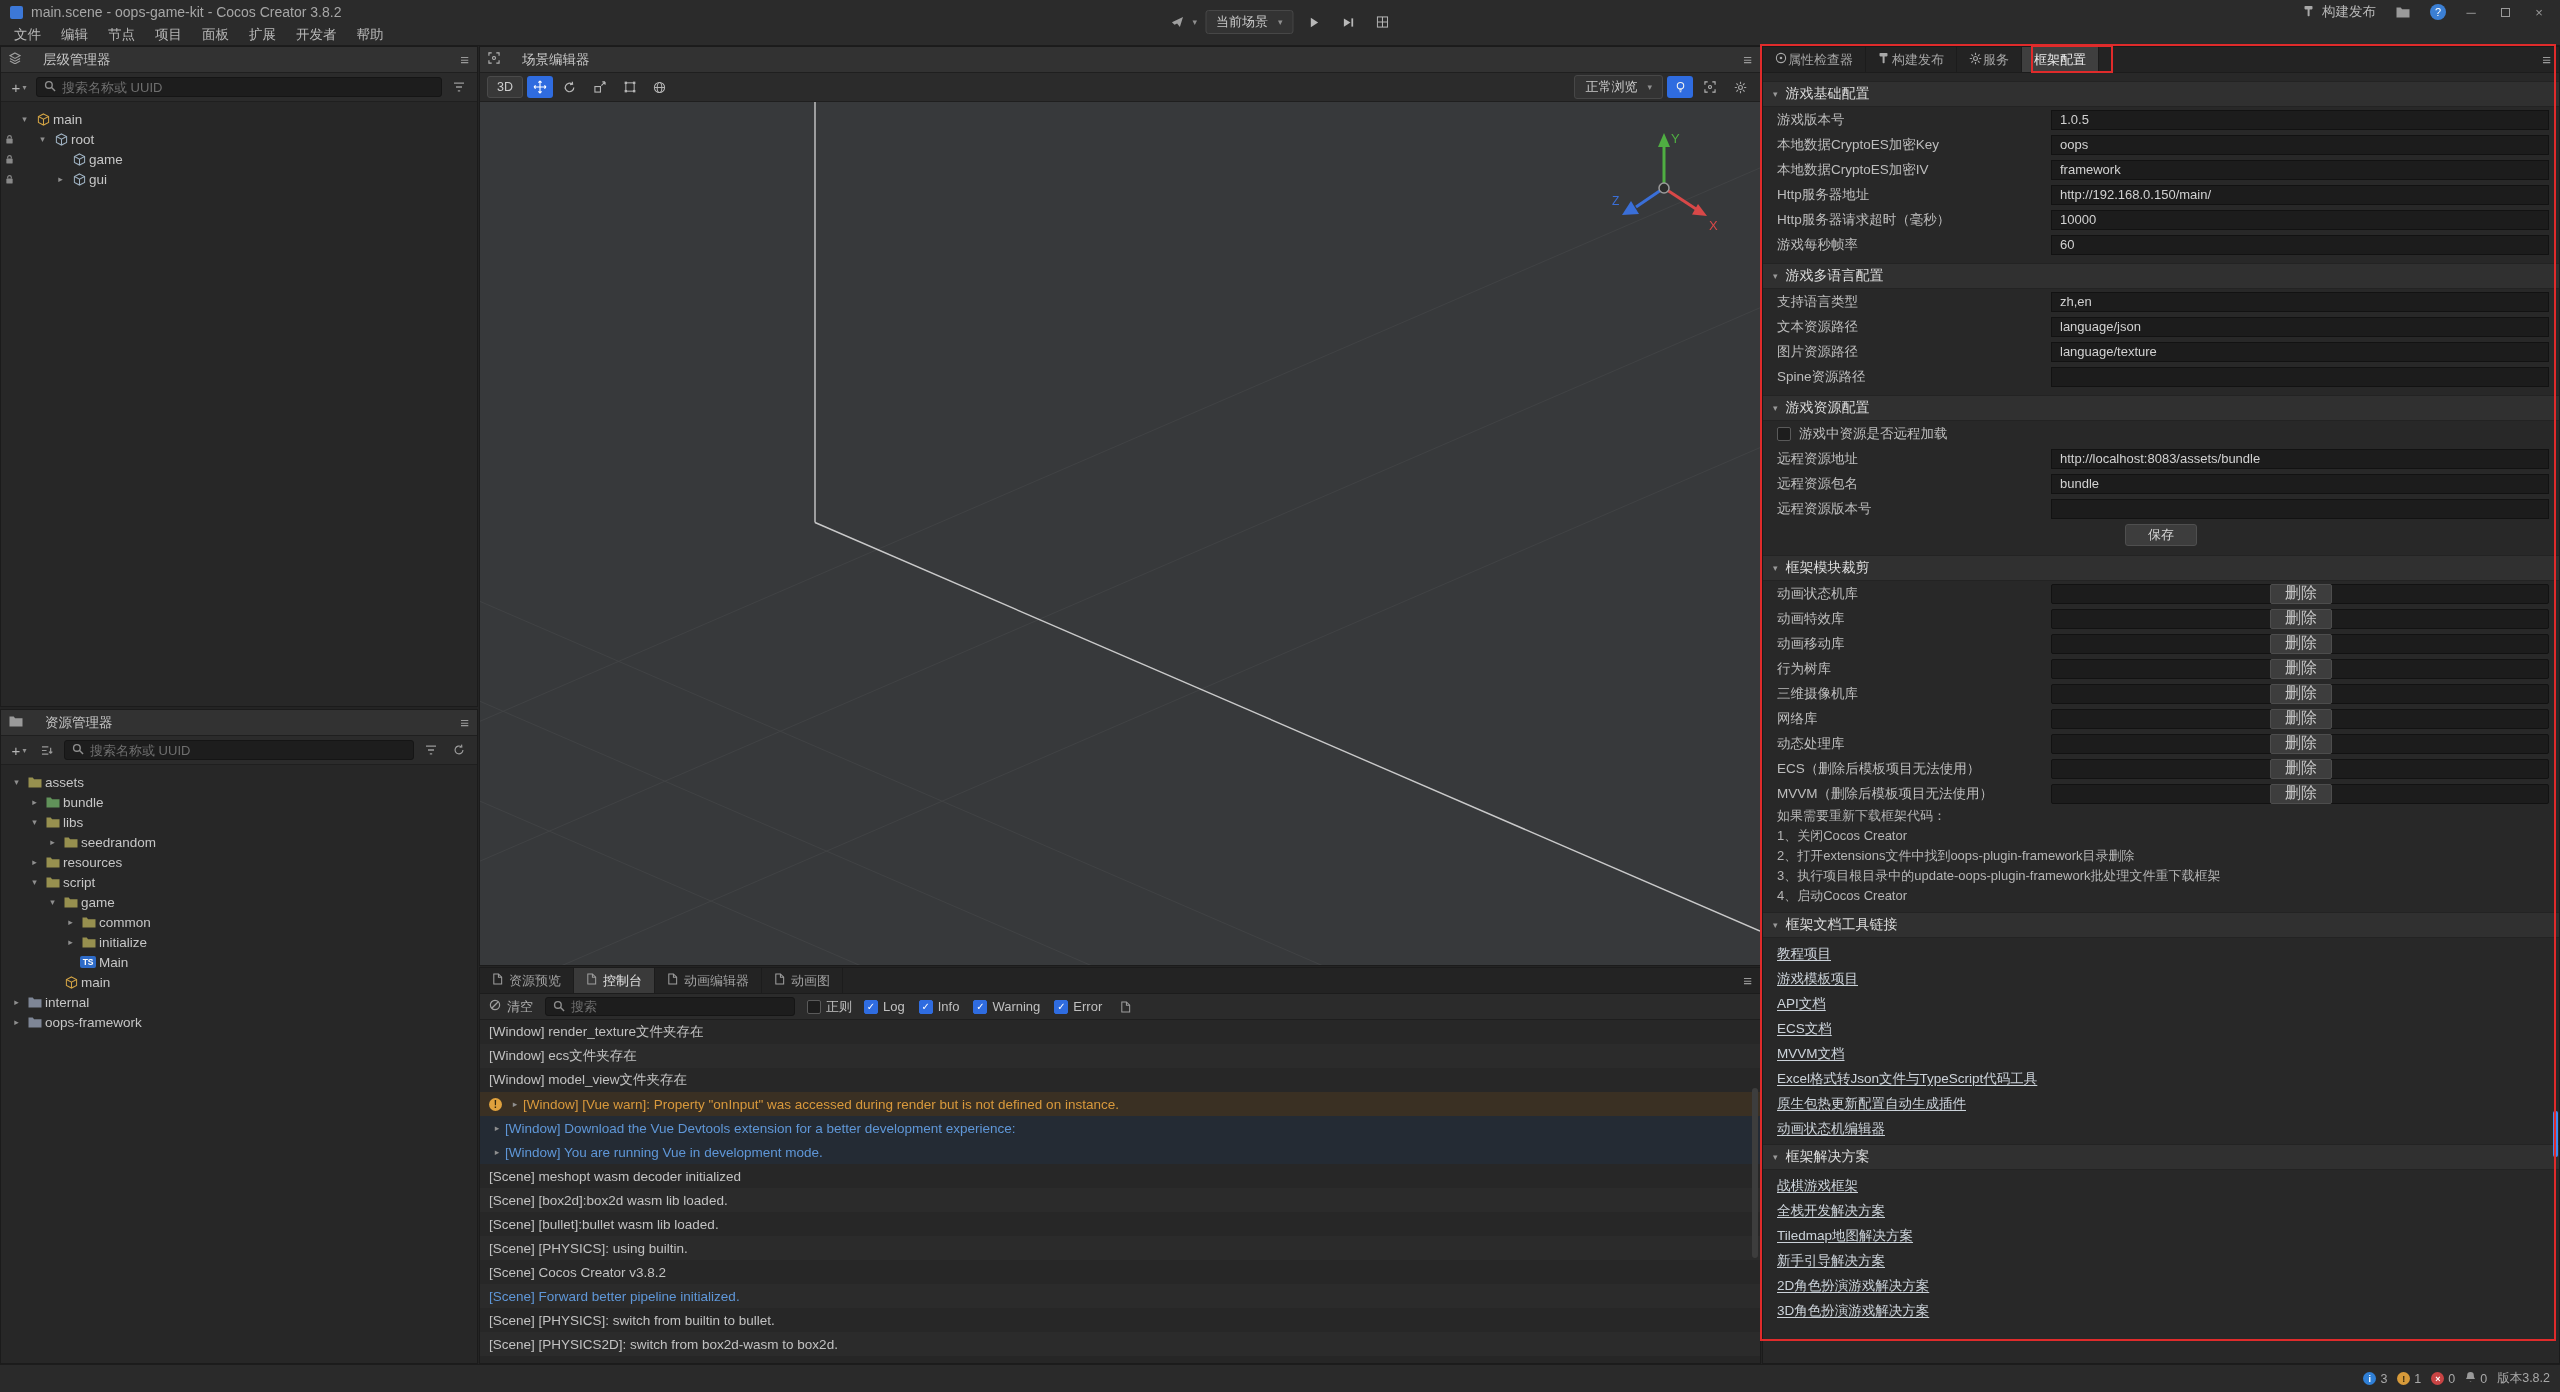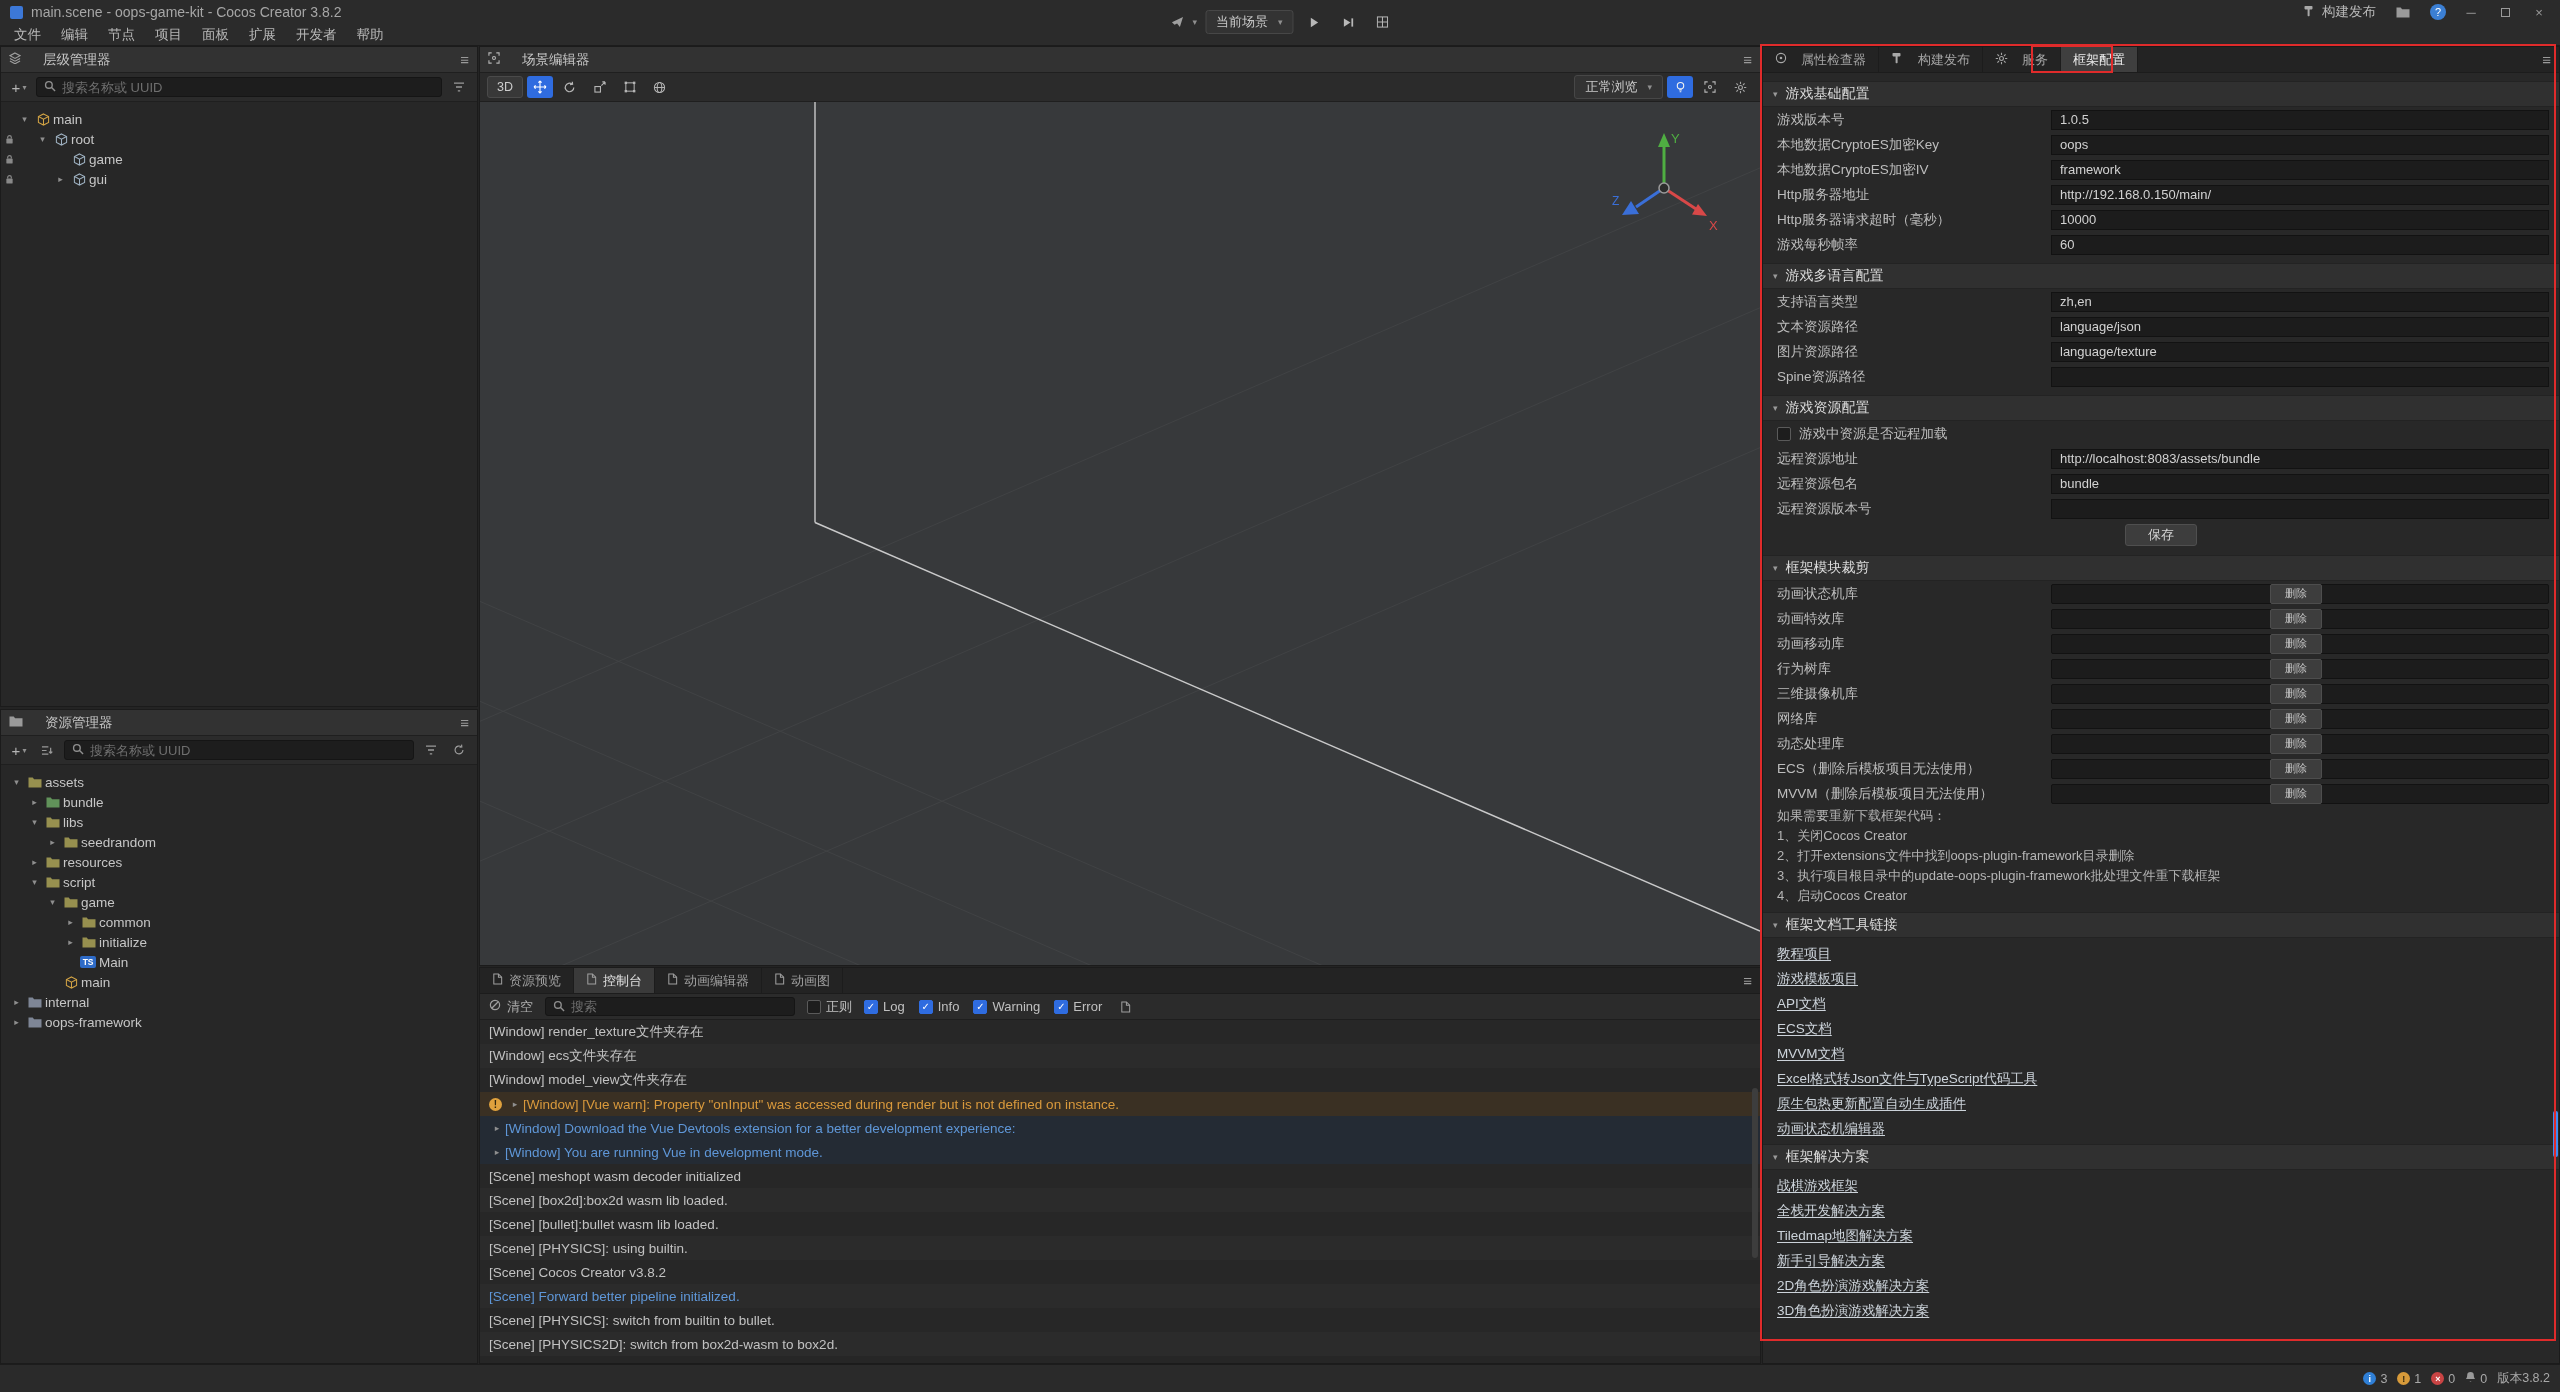--- a/index.html
+++ b/index.html
@@ -76,32 +76,32 @@
 .log-row:nth-child(even){background:#2b2b2b}
 .log-row.warn{background:#3a3023;color:#d9993c}
 .log-row.info{background:#242b34;color:#5f97d8}
 .log-row.info-plain{color:#5f97d8}
 .larrow{width:16px;color:#8f8f8f;font-size:9px;flex:none;text-align:center}
 .lwarn{width:13px;height:13px;border-radius:50%;background:#dfa13d;color:#33280e;font-size:10px;font-weight:bold;display:flex;align-items:center;justify-content:center;margin-right:5px;flex:none}
 #con-scroll{position:absolute;right:2px;top:120px;width:6px;height:170px;background:#3d3d3d;border-radius:3px}
 
 .itabs-wrap{height:26px;background:#232323;border-bottom:1px solid #1c1c1c;display:flex;align-items:stretch;padding-right:8px}
 #inspector-tabs{display:flex;align-items:stretch}
-.itab{display:flex;align-items:center;gap:14px;padding:0 12px;font-size:13px;color:#a5a5a5;border-right:1px solid #1c1c1c}
+.itab{display:flex;align-items:center;gap:1px;padding:0 12px;font-size:13px;color:#a5a5a5;border-right:1px solid #1c1c1c}
 .itab.active{background:#3f3f3f;color:#ececec}
 .itabs-wrap .hamburger{align-self:center}
 #insp-content{position:absolute;top:26px;left:0;right:0;bottom:0;overflow:hidden;padding-top:8px;background:#282828}
 .sec-h{height:26px;margin-top:6px;display:flex;align-items:center;gap:8px;padding:0 10px;font-size:14px;color:#dcdcdc;background:#303030;border-top:1px solid #232323;border-bottom:1px solid #232323}
 .sec-h:first-child{margin-top:0}
 .sarrow{font-size:9px;color:#9a9a9a}
 .prow{height:25px;display:flex;align-items:center;padding:0 10px 0 14px;gap:8px}
 .plabel{width:266px;flex:none;font-size:13.5px;color:#bdbdbd;white-space:nowrap;overflow:hidden}
 .pfield{flex:1;height:20px;background:#1c1c1c;border:1px solid #121212;border-radius:0;display:flex;align-items:center;padding:0 8px;font-size:13px;color:#d2d2d2;white-space:nowrap;overflow:hidden}
 .modfield{flex:1;height:20px;background:#1c1c1c;border:1px solid #121212;border-radius:2px;position:relative}
-.del-btn{position:absolute;left:218px;top:-1px;height:20px;padding:0 14px;background:#3d3d3d;border:1px solid #4d4d4d;border-radius:2px;color:#c6c6c6;font-size:11px;display:flex;align-items:center}
+.del-btn{position:absolute;left:218px;top:-1px;height:20px;padding:0 14px;background:#3d3d3d;border:1px solid #4d4d4d;border-radius:2px;color:#c6c6c6;font-size:16px;display:flex;align-items:center}
 .save-row{height:28px;display:flex;align-items:center;justify-content:center}
 .save-btn{height:22px;padding:0 22px;background:#3d3d3d;border:1px solid #4f4f4f;border-radius:3px;color:#d5d5d5;font-size:13px;display:flex;align-items:center}
 .note{height:20px;line-height:20px;padding-left:14px;font-size:13px;color:#b5b5b5;white-space:nowrap;overflow:hidden}
 .link-row{height:25px;display:flex;align-items:flex-end;padding-left:14px}
 .link-row a{color:#ccd3da;font-size:13.5px;text-decoration:underline;text-underline-offset:2px}
 #insp-scroll{position:absolute;right:1px;top:1064px;width:5px;height:46px;background:#3f8cf0;border-radius:2px;z-index:6}
 
 .statusbar{position:absolute;left:0;right:0;bottom:0;height:28px;background:#2a2a2a;border-top:1px solid #1c1c1c;display:flex;align-items:center;padding:0 10px;font-size:12.5px;color:#a8a8a8;gap:10px}
 .badge{display:flex;align-items:center;gap:4px}
 .dot{width:13px;height:13px;border-radius:50%;display:flex;align-items:center;justify-content:center;font-size:9px;font-weight:bold;color:#fff;flex:none}

